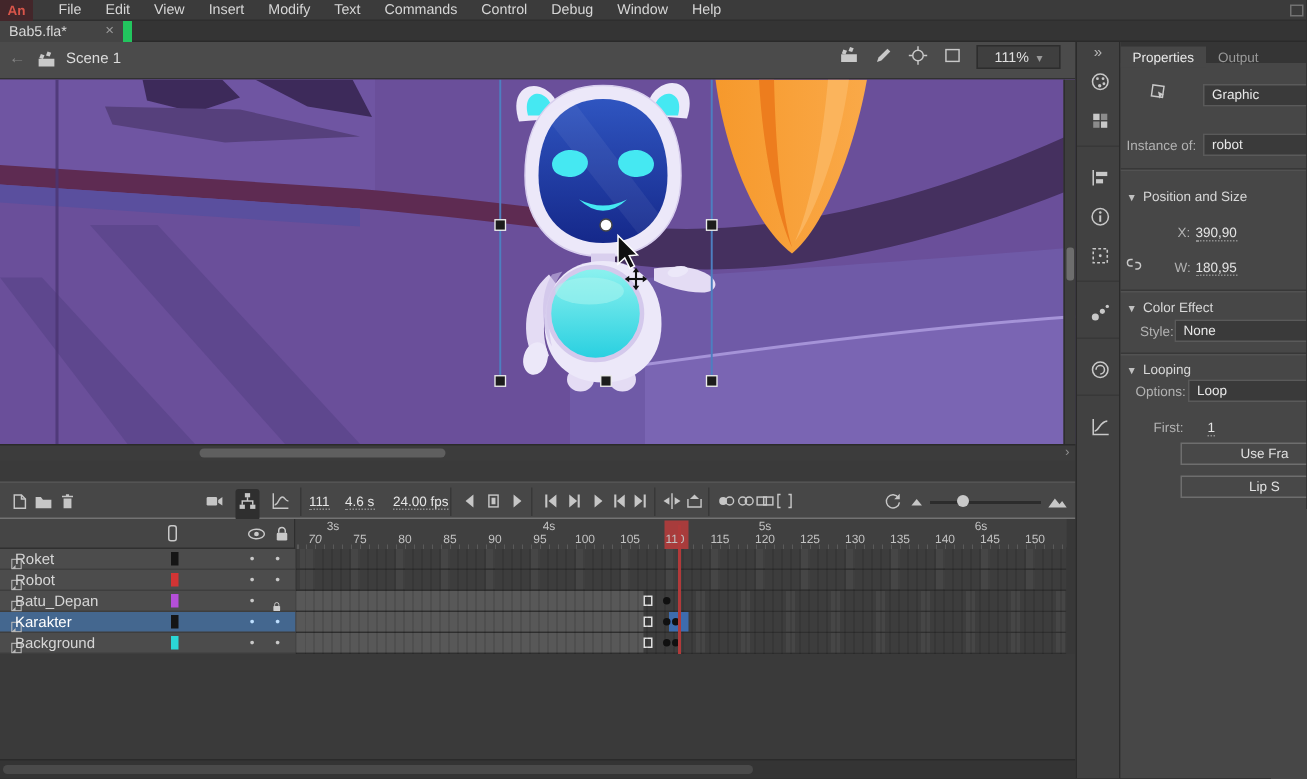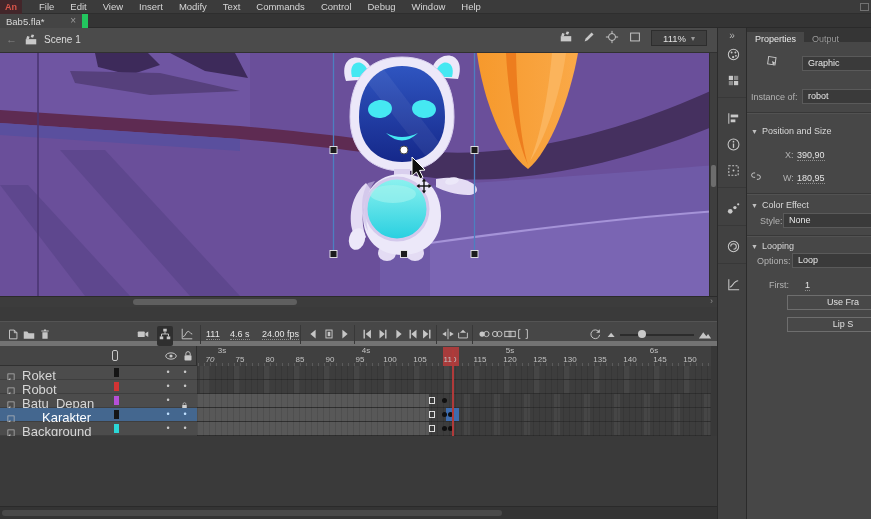--- a/index.html
+++ b/index.html
@@ -39,21 +39,21 @@
   .h-thumb{position:absolute;left:133px;top:2px;width:164px;height:6px;background:#5f5f5f;border-radius:3px;}
   .sc-arrow{position:absolute;right:4px;top:-1px;color:#8f8f8f;font-size:9px;}
 
   
   .tl-tabs{position:absolute;left:0;top:279px;width:717px;height:14px;background:#323232;}
   .tl-tab{display:inline-block;height:14px;line-height:14px;padding:0 9px;font-size:9.5px;color:#9a9a9a;}
   .tl-tab.active{background:#474747;color:#ededed;}
   .tl-menu{position:absolute;right:8px;top:0;color:#b5b5b5;font-size:11px;line-height:14px;}
 
   
-  .tl-toolbar{position:absolute;left:0;top:293px;width:717px;height:25px;background:#474747;border-top:1px solid #545454;border-bottom:5px solid #737373;}
+  .tl-toolbar{position:absolute;left:0;top:293px;width:717px;height:25px;background:#474747;border-top:1px solid #545454;border-bottom:1px solid #737373;}
   .tl-toolbar .icn{position:absolute;top:5px;color:#c6c6c6;}
   .tl-toolbar .pressed{background:#2f2f2f;border-radius:2px;padding:1px;top:4px;}
   .sep{position:absolute;top:3px;width:1px;height:19px;background:#383838;}
   .hot{position:absolute;top:7px;font-size:9px;color:#e6e6e6;border-bottom:1px dotted #8f8f8f;line-height:10px;}
   .zoom-slider{position:absolute;left:620px;top:11px;width:74px;height:4px;}
   .zoom-slider .track{position:absolute;left:0;top:1px;width:74px;height:2px;background:#2c2c2c;}
   .zoom-slider .knob{position:absolute;left:18px;top:-3px;width:8px;height:8px;border-radius:50%;background:#c9c9c9;}
 
   
   .tl-ruler{position:absolute;left:0;top:318px;width:717px;height:20px;background:#454545;border-bottom:1px solid #303030;}
@@ -68,22 +68,22 @@
   .ruler-sec{position:absolute;top:0px;width:20px;text-align:center;font-size:8px;color:#c2c2c2;z-index:2;}
   .ph-box{position:absolute;top:1px;height:19px;width:16px;background:#a83c3c;z-index:1;}
   .tl-edge{position:absolute;left:711px;top:318px;width:6px;height:90px;background:#383838;}
 
   
   .tl-rows{position:absolute;left:0;top:338px;width:717px;height:70px;}
   .layer-list{position:absolute;left:0;top:0;width:197px;height:70px;border-right:1px solid #2e2e2e;}
   .layer-row{position:relative;width:197px;height:14px;background:#4c4c4c;border-bottom:1px solid #3e3e3e;}
   .layer-row.selected{background:#44678f;}
   .layer-row .licn{position:absolute;left:6px;top:2px;color:#bdbdbd;}
-  .layer-row .lname{position:absolute;left:22px;top:2px;font-size:13px;color:#d6d6d6;}
-  .layer-row.selected .lname{color:#ffffff;margin-left:20px;}
+  .layer-row .lname{position:absolute;left:10px;top:2px;font-size:10px;color:#d6d6d6;}
+  .layer-row.selected .lname{color:#ffffff;}
   .lswatch{position:absolute;left:114px;top:2px;width:5px;height:9px;}
   .ldot{position:absolute;top:0;width:12px;text-align:center;font-size:9px;color:#c9c9c9;line-height:13px;}
   .ldot.vis{left:162px;} .ldot.lck{left:179px;}
   .layer-row.selected .ldot{color:#bfe0ff;}
   .llock{position:absolute;left:180px;top:2px;color:#cfcfcf;}
 
   .frame-grid{position:absolute;left:197px;top:0;width:514px;height:70px;overflow:hidden;}
   .frame-row{position:absolute;left:0;width:514px;height:14px;border-bottom:1px solid #2f2f2f;background:#3d3d3d;}
   .frame-row.stripes, .fstripes{background:repeating-linear-gradient(90deg,#464646 0 6px,#3d3d3d 6px 30px);background-position:7px 0;}
   .fspan{position:absolute;left:0;top:0;height:13px;background:#585858;}

